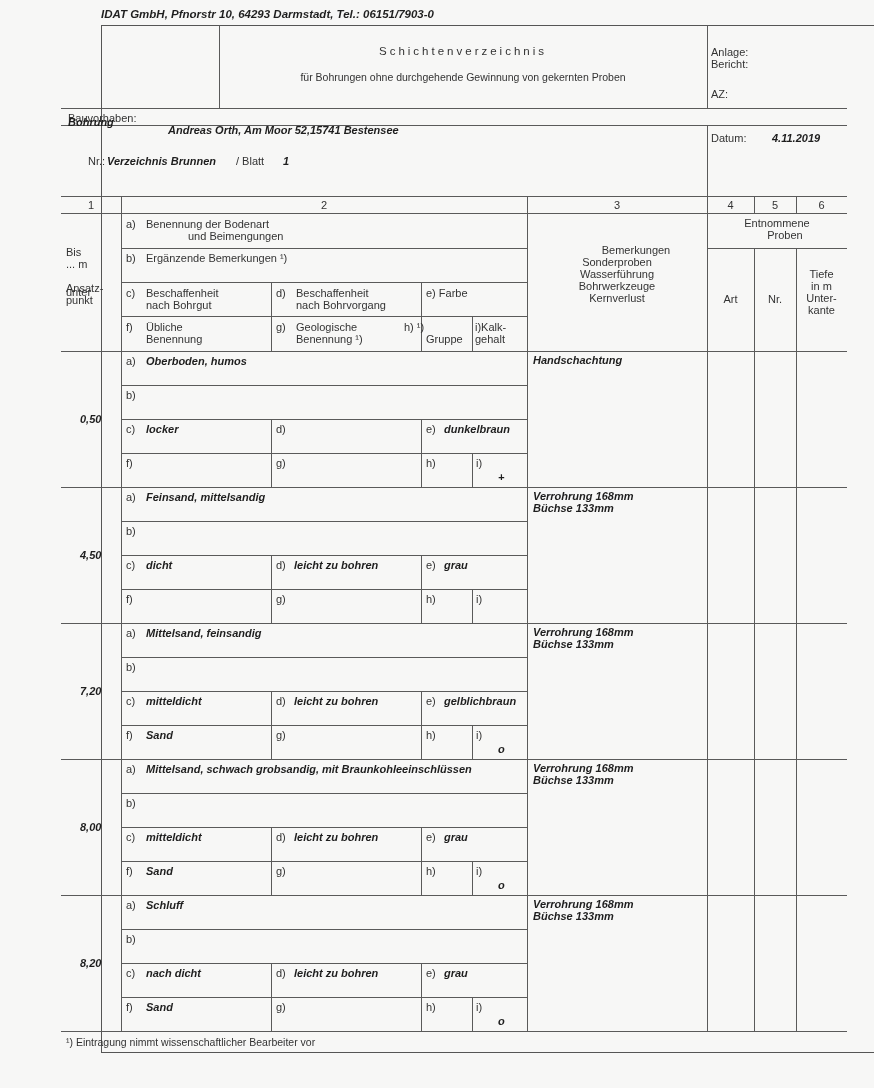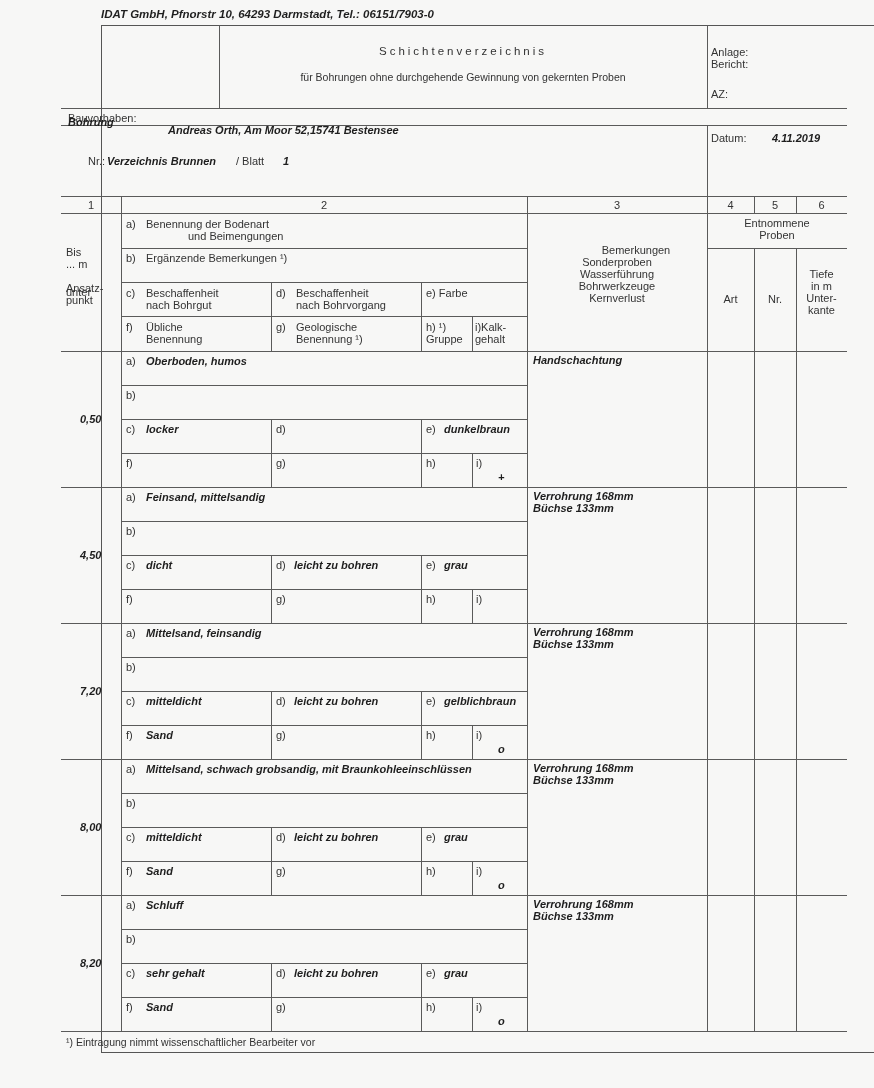--- a/index.html
+++ b/index.html
@@ -123,31 +123,31 @@
     <div class="t" style="left: 276px; top: 287px;">d)</div>
     <div class="t" style="left: 296px; top: 287px;">Beschaffenheit</div>
     <div class="t" style="left: 296px; top: 299px;">nach Bohrvorgang</div>
     <div class="t" style="left: 426px; top: 287px;">e) Farbe</div>
     <div class="t" style="left: 126px; top: 321px;">f)</div>
     <div class="t" style="left: 146px; top: 321px;">Übliche</div>
     <div class="t" style="left: 146px; top: 333px;">Benennung</div>
     <div class="t" style="left: 276px; top: 321px;">g)</div>
     <div class="t" style="left: 296px; top: 321px;">Geologische</div>
     <div class="t" style="left: 296px; top: 333px;">Benennung ¹)</div>
-    <div class="t" style="left: 426px; top: 321px;">h) ¹)</div>
+    <div class="t" style="left: 404px; top: 321px;">h) ¹)</div>
     <div class="t" style="left: 426px; top: 333px;">Gruppe</div>
     <div class="t" style="left: 475px; top: 321px;">i)Kalk-</div>
     <div class="t" style="left: 475px; top: 333px;">gehalt</div>
     <div class="t" style="left: 546px; top: 244px; width: 180px; text-align: center;">Bemerkungen</div>
     <div class="t" style="left: 527px; top: 256px; width: 180px; text-align: center;">Sonderproben</div>
     <div class="t" style="left: 527px; top: 268px; width: 180px; text-align: center;">Wasserführung</div>
     <div class="t" style="left: 527px; top: 280px; width: 180px; text-align: center;">Bohrwerkzeuge</div>
     <div class="t" style="left: 527px; top: 292px; width: 180px; text-align: center;">Kernverlust</div>
     <div class="t" style="left: 707px; top: 217px; width: 140px; text-align: center;">Entnommene</div>
-    <div class="t" style="left: 707px; top: 229px; width: 140px; text-align: center;">Proben</div>
+    <div class="t" style="left: 707px; top: 229px; width: 140px; text-align: center; padding-left: 8px;">Proben</div>
     <div class="t" style="left: 707px; top: 293px; width: 47px; text-align: center;">Art</div>
     <div class="t" style="left: 754px; top: 293px; width: 42px; text-align: center;">Nr.</div>
     <div class="t" style="left: 796px; top: 268px; width: 51px; text-align: center;">Tiefe</div>
     <div class="t" style="left: 796px; top: 280px; width: 51px; text-align: center;">in m</div>
     <div class="t" style="left: 796px; top: 292px; width: 51px; text-align: center;">Unter-</div>
     <div class="t" style="left: 796px; top: 304px; width: 51px; text-align: center;">kante</div>
     <div class="t bi" style="left: 80px; top: 413px;">0,50</div>
     <div class="t" style="left: 126px; top: 355px;">a)</div>
     <div class="t bi" style="left: 146px; top: 355px;">Oberboden, humos</div>
     <div class="t" style="left: 126px; top: 389px;">b)</div>
@@ -229,21 +229,21 @@
     <div class="t" style="left: 476px; top: 865px;">i)</div>
     <div class="t bi" style="left: 498px; top: 879px;">o</div>
     <div class="t bi" style="left: 533px; top: 762px;">Verrohrung 168mm</div>
     <div class="t bi" style="left: 533px; top: 774px;">Büchse 133mm</div>
     <div class="t bi" style="left: 80px; top: 957px;">8,20</div>
     <div class="t" style="left: 126px; top: 899px;">a)</div>
     <div class="t bi" style="left: 146px; top: 899px;">Schluff</div>
     <div class="t" style="left: 126px; top: 933px;">b)</div>
     <div class="t bi" style="left: 146px; top: 933px;"></div>
     <div class="t" style="left: 126px; top: 967px;">c)</div>
-    <div class="t bi" style="left: 146px; top: 967px;">sehr gehalt</div>
+    <div class="t bi" style="left: 146px; top: 967px;">nach dicht</div>
     <div class="t" style="left: 276px; top: 967px;">d)</div>
     <div class="t bi" style="left: 294px; top: 967px;">leicht zu bohren</div>
     <div class="t" style="left: 426px; top: 967px;">e)</div>
     <div class="t bi" style="left: 444px; top: 967px;">grau</div>
     <div class="t" style="left: 126px; top: 1001px;">f)</div>
     <div class="t bi" style="left: 146px; top: 1001px;">Sand</div>
     <div class="t" style="left: 276px; top: 1001px;">g)</div>
     <div class="t bi" style="left: 294px; top: 1001px;"></div>
     <div class="t" style="left: 426px; top: 1001px;">h)</div>
     <div class="t bi" style="left: 440px; top: 1001px;"></div>

